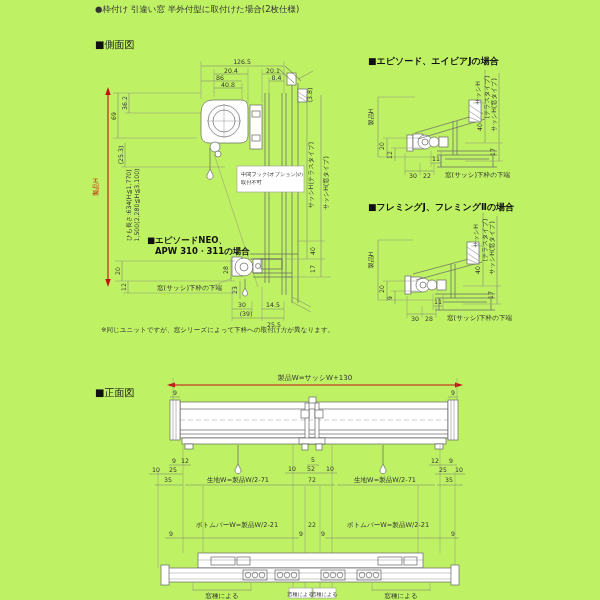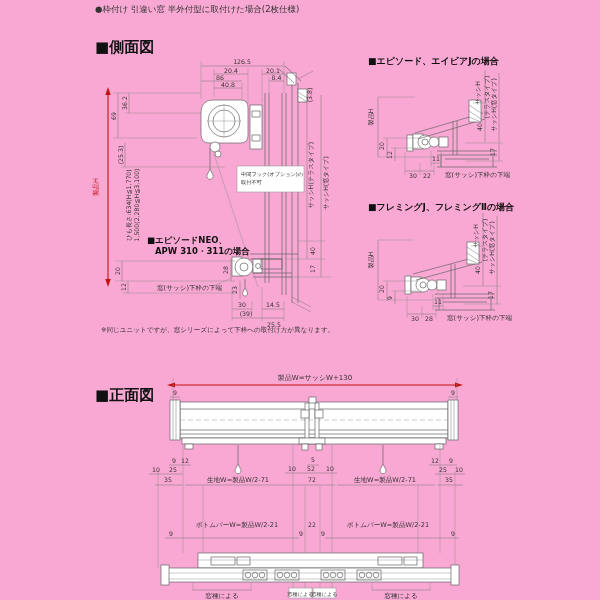--- a/index.html
+++ b/index.html
@@ -1,19 +1,19 @@
 <!DOCTYPE html>
 <html><head>
 <meta charset="utf-8">
 <style>
   html,body{margin:0;padding:0;background:#ffffff;}
-  #page{position:relative;width:600px;height:600px;background:#f9a8d4;overflow:hidden;
+  #page{position:relative;width:600px;height:600px;background:#bef264;overflow:hidden;
         font-family:"DejaVu Sans","Liberation Sans",sans-serif;color:#222;}
   .hdr{position:absolute;font-size:8.5px;color:#333;white-space:nowrap;}
-  .ttl{position:absolute;font-size:15px;font-weight:bold;color:#111;white-space:nowrap;}
+  .ttl{position:absolute;font-size:10px;font-weight:normal;color:#111;white-space:nowrap;}
   .sttl{position:absolute;font-size:9px;font-weight:bold;color:#111;white-space:nowrap;}
   svg{position:absolute;overflow:visible;}
   svg text{font-family:"DejaVu Sans","Liberation Sans",sans-serif;fill:#333;}
   .t6{font-size:6.2px;} .t55{font-size:5.2px;} .t65{font-size:6.6px;} .t7{font-size:7px;}
   .t8{font-size:8.5px;font-weight:bold;fill:#111;}
   .mid{text-anchor:middle;}
   .s{stroke:#666;stroke-width:0.7;fill:none;}
   .sf{stroke:#666;stroke-width:0.7;fill:#fff;}
   .thin{stroke:#8a8a8a;stroke-width:0.45;fill:none;}
   .dl{stroke:#777;stroke-width:0.5;fill:none;}

